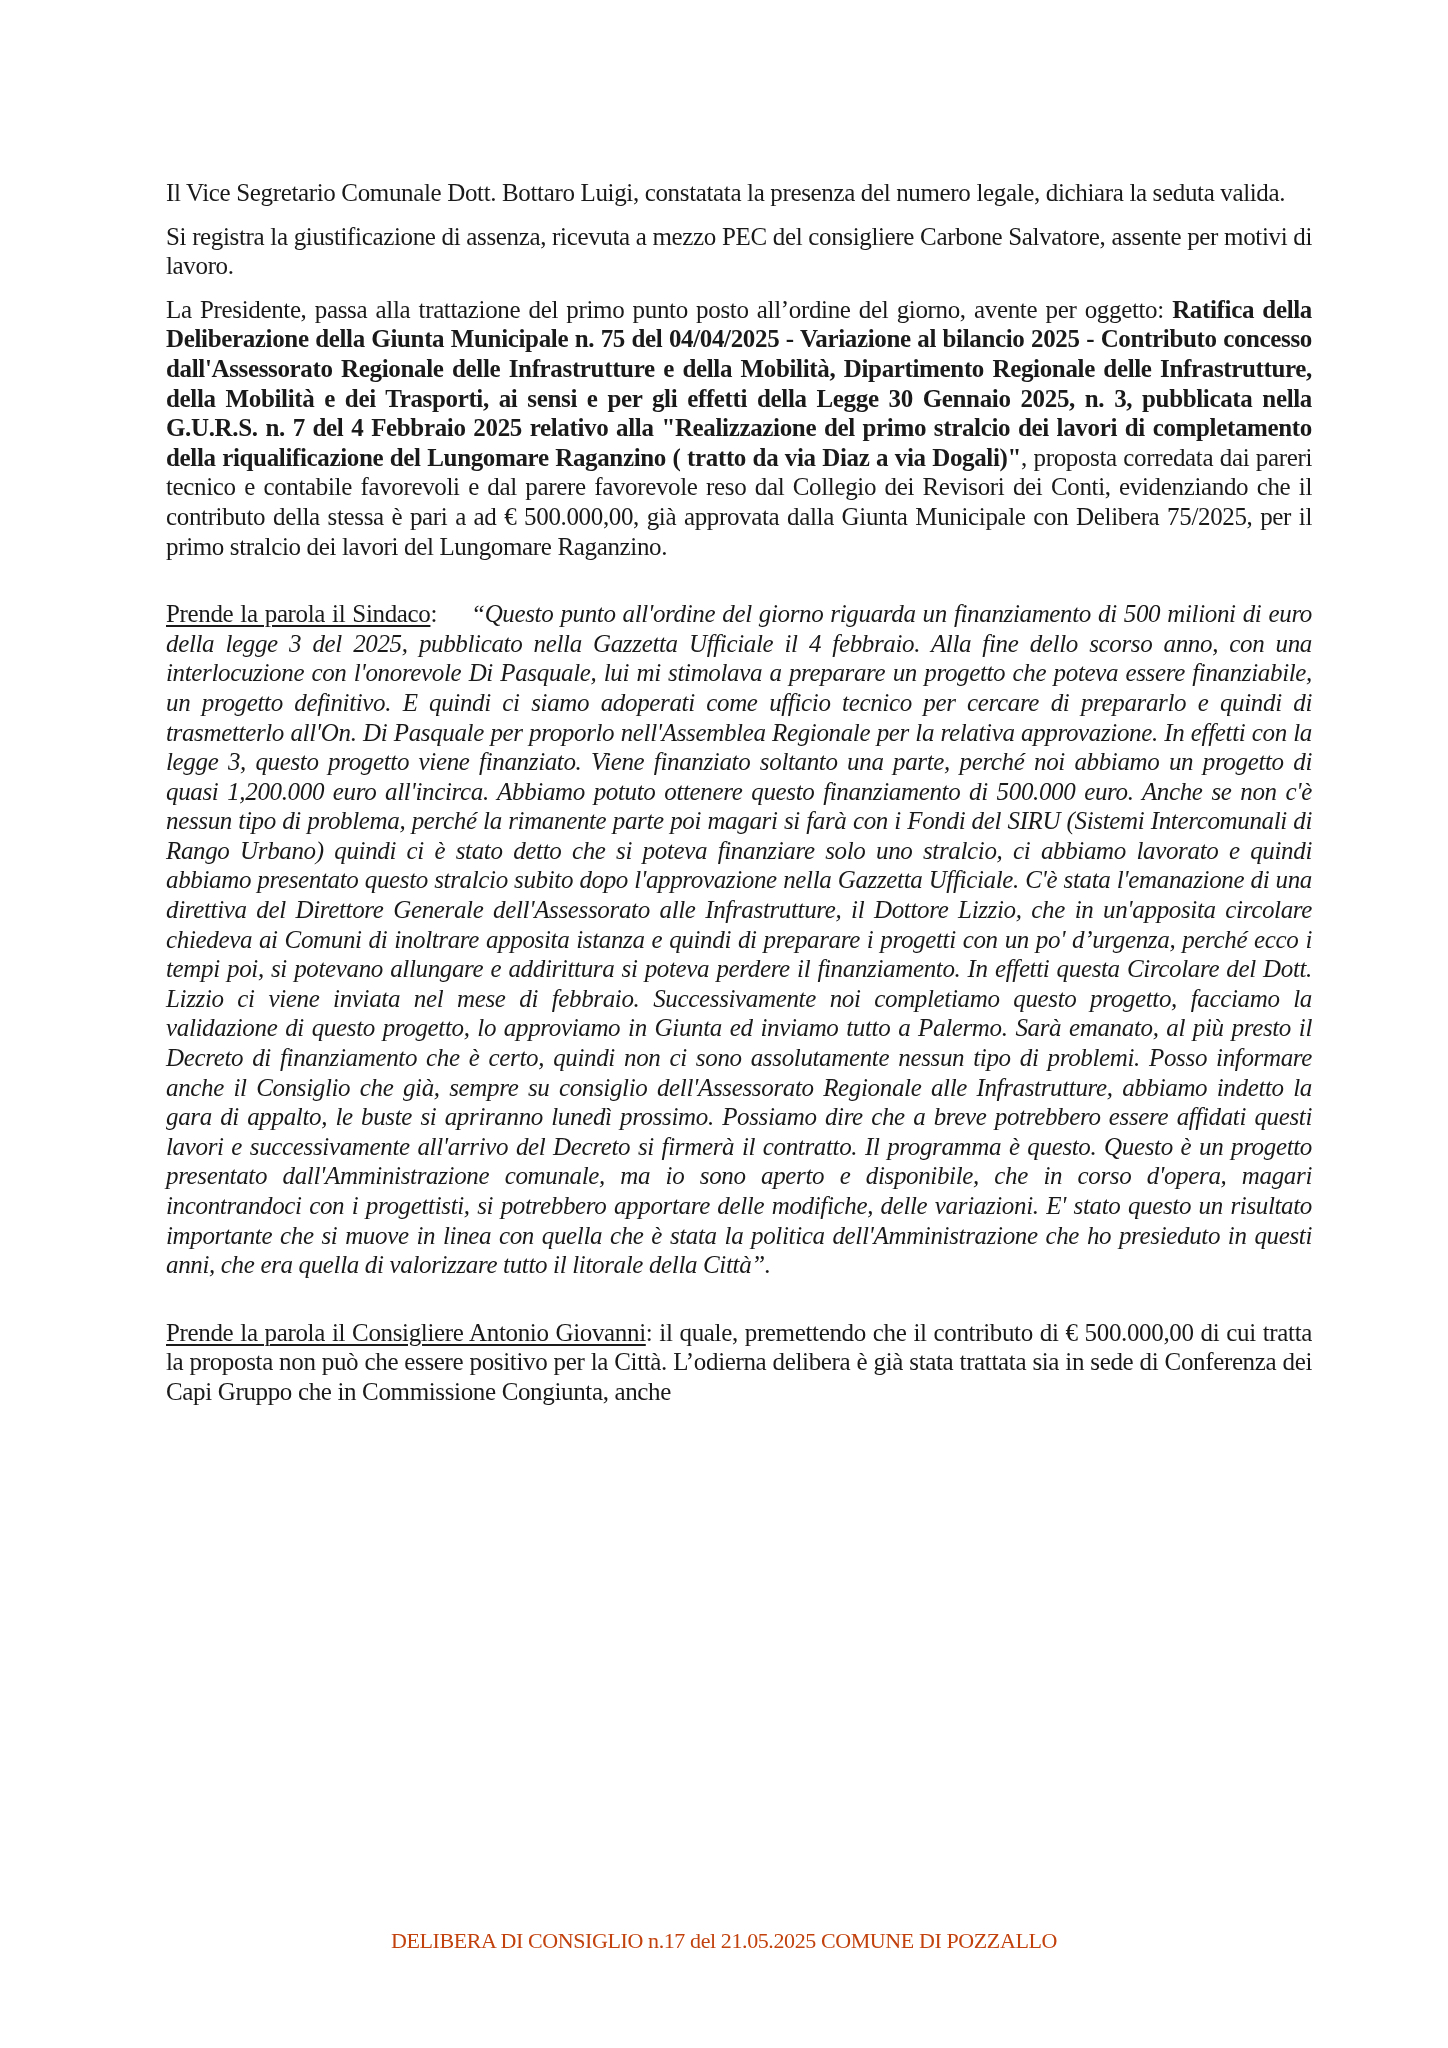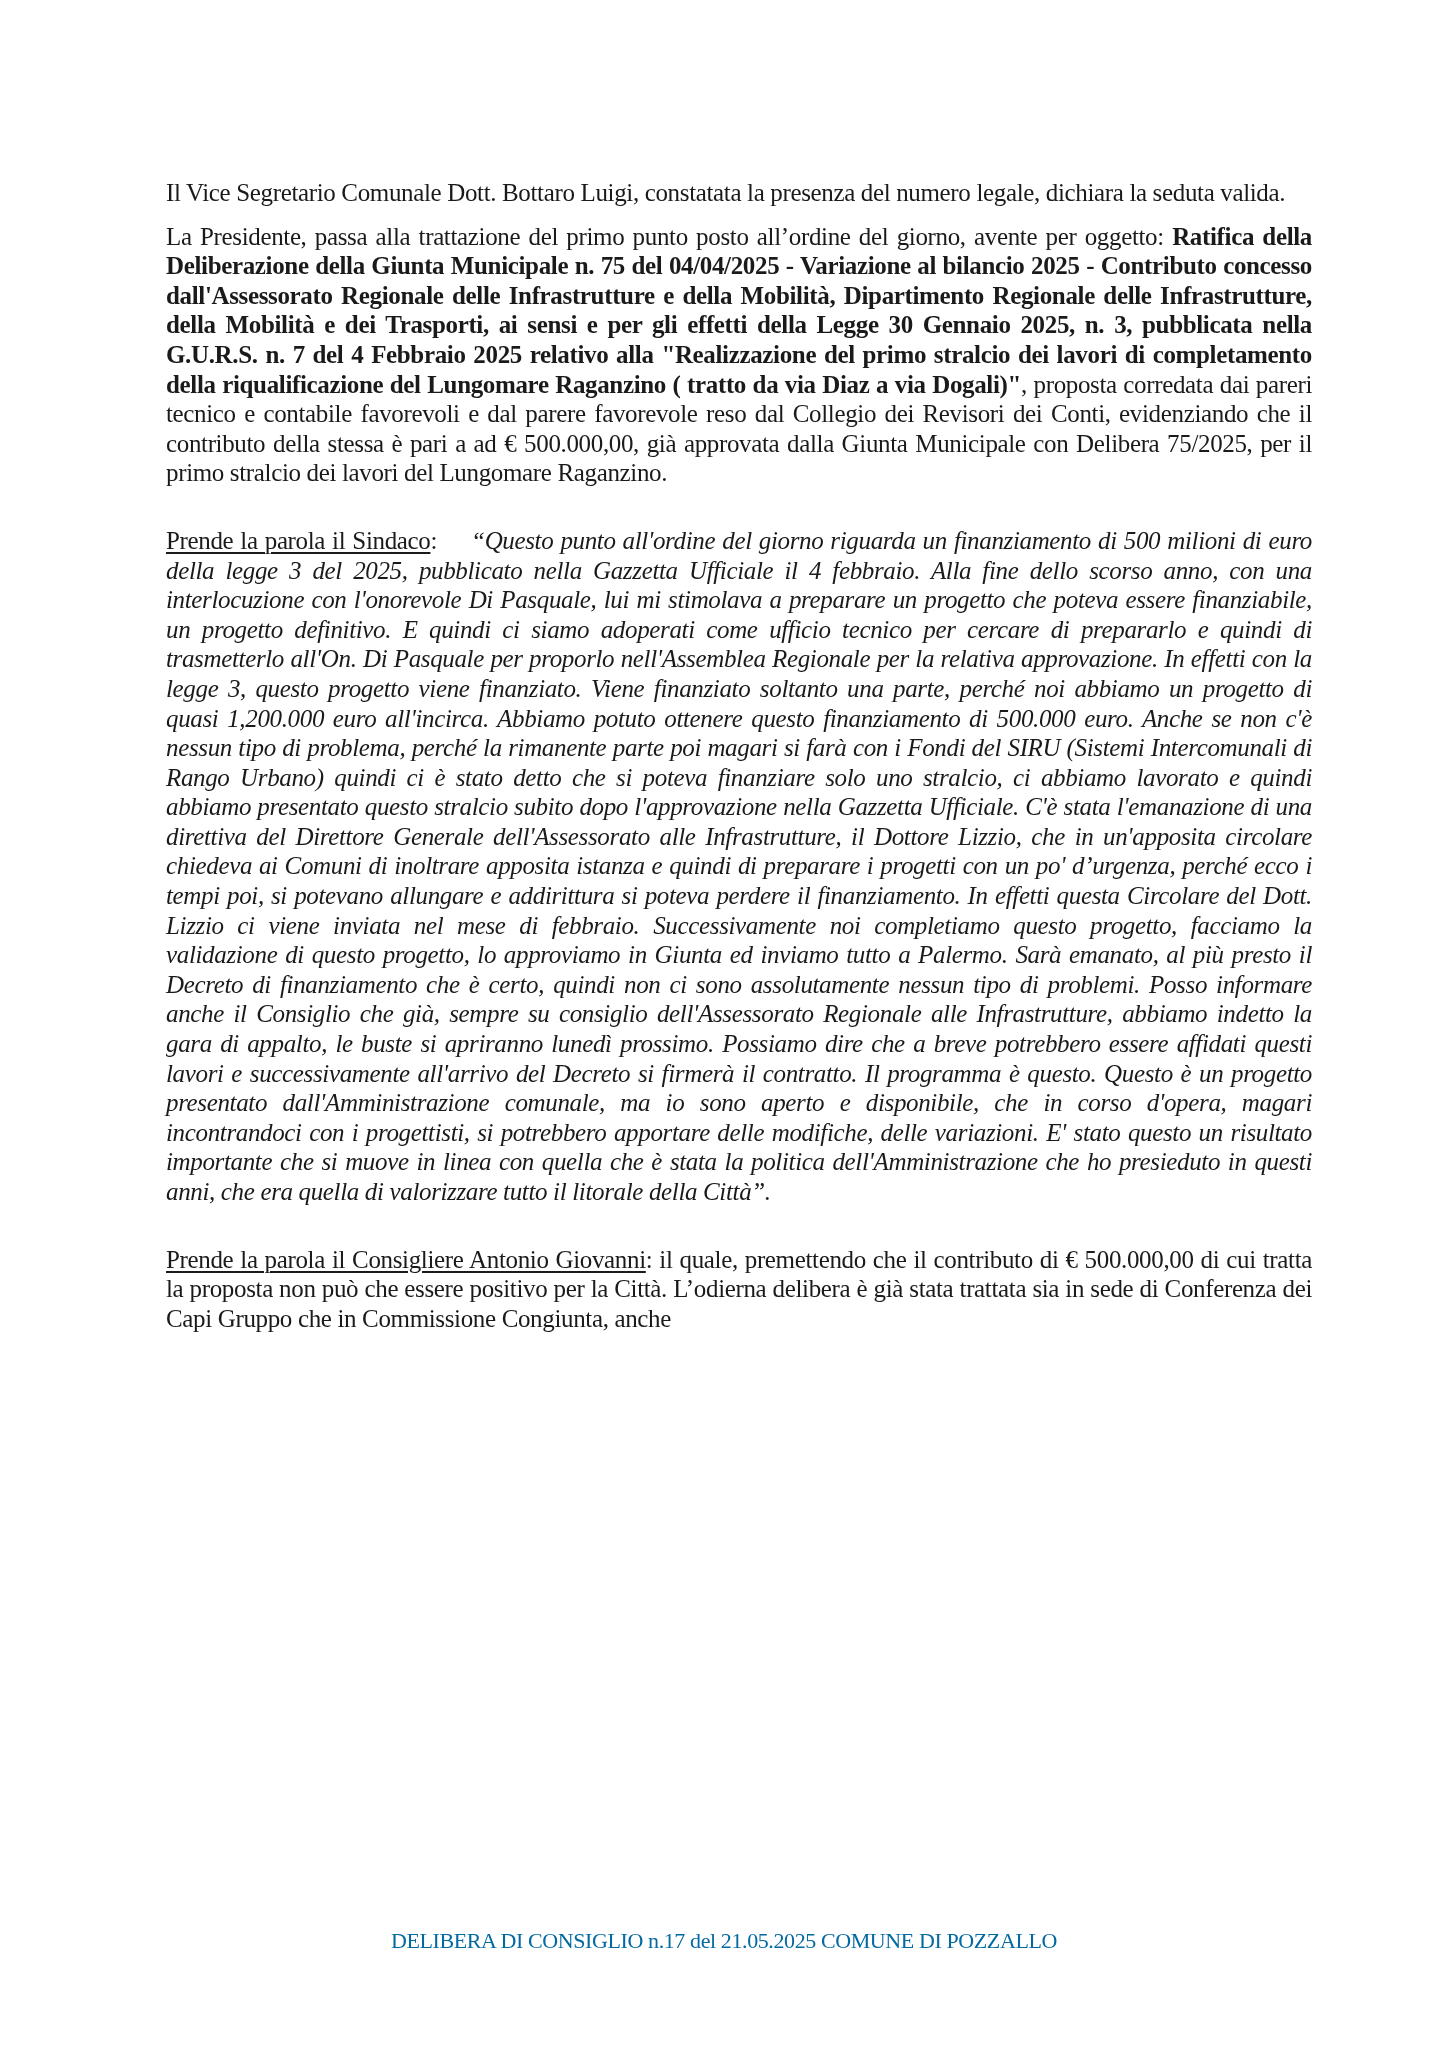--- a/index.html
+++ b/index.html
@@ -14,29 +14,30 @@
     letter-spacing: -0.35px;
   }
   .page p { margin: 0 0 14px 0; }
   .page p.gap-big { margin-bottom: 38px; }
   .u { text-decoration: underline; text-underline-offset: 3px; text-decoration-thickness: 1.5px; }
   .bi { font-weight: bold; }
   .i { font-style: italic; margin-left: 27px; }
   .footer {
     position: absolute; left: 0; width: 1448px; top: 1928px;
     text-align: center; font-size: 22px; letter-spacing: -0.4px;
-    color: #0369a1;
+    color: #c2410c;
   }
 </style>
 </head>
 <body>
 
 <div class="page">
   <p>Il Vice Segretario Comunale Dott. Bottaro Luigi, constatata la presenza del numero legale, dichiara la seduta valida.</p>
 
+  <p>Si registra la giustificazione di assenza, ricevuta a mezzo PEC del consigliere Carbone Salvatore, assente per motivi di lavoro.</p>
 
   <p class="gap-big"><span>La Presidente, passa alla trattazione del primo punto posto all’ordine del giorno, avente per oggetto: </span><span class="bi">Ratifica della Deliberazione della Giunta Municipale n. 75 del 04/04/2025 - Variazione al bilancio 2025 - Contributo concesso dall'Assessorato Regionale delle Infrastrutture e della Mobilità, Dipartimento Regionale delle Infrastrutture, della Mobilità e dei Trasporti, ai sensi e per gli effetti della Legge 30 Gennaio 2025, n. 3, pubblicata nella G.U.R.S. n. 7 del 4 Febbraio 2025 relativo alla "Realizzazione del  primo stralcio dei  lavori  di completamento  della riqualificazione del  Lungomare Raganzino ( tratto da via Diaz a via Dogali)"</span><span>, proposta corredata dai pareri tecnico e contabile favorevoli e dal parere favorevole reso dal Collegio dei Revisori dei Conti, evidenziando che il contributo della stessa è pari a ad € 500.000,00, già approvata dalla Giunta Municipale con Delibera 75/2025, per il primo stralcio dei lavori del Lungomare Raganzino.</span></p>
 
 
   <p class="gap-big"><span class="u">Prende la parola il Sindaco</span><span>: </span><span class="i">“Questo punto all'ordine del giorno riguarda un finanziamento di 500 milioni di euro della legge 3 del 2025, pubblicato nella Gazzetta Ufficiale il 4 febbraio. Alla fine dello scorso anno, con una interlocuzione con l'onorevole Di Pasquale, lui mi stimolava a preparare un progetto che poteva essere finanziabile, un progetto definitivo. E quindi ci siamo adoperati come ufficio tecnico per cercare di prepararlo e quindi di trasmetterlo all'On. Di Pasquale per proporlo nell'Assemblea Regionale per la relativa approvazione. In effetti con la legge 3, questo progetto viene finanziato. Viene finanziato soltanto una parte, perché noi abbiamo un progetto di quasi 1,200.000 euro all'incirca. Abbiamo potuto ottenere questo finanziamento di 500.000 euro. Anche se non c'è nessun tipo di problema, perché la rimanente parte poi magari si farà con i Fondi del SIRU (Sistemi Intercomunali di Rango Urbano) quindi ci è stato detto che si poteva finanziare solo uno stralcio, ci abbiamo lavorato e quindi abbiamo presentato questo stralcio subito dopo l'approvazione nella Gazzetta Ufficiale. C'è stata l'emanazione di una direttiva del Direttore Generale dell'Assessorato alle Infrastrutture, il Dottore Lizzio, che in un'apposita circolare chiedeva ai Comuni di inoltrare apposita istanza e quindi di preparare i progetti con un po' d’urgenza, perché ecco i tempi poi, si potevano allungare e addirittura si poteva perdere il finanziamento. In effetti questa Circolare del Dott. Lizzio ci viene inviata nel mese di febbraio. Successivamente noi completiamo questo progetto, facciamo la validazione di questo progetto, lo approviamo in Giunta ed inviamo tutto a Palermo. Sarà emanato, al più presto il Decreto di finanziamento che è certo, quindi non ci sono assolutamente nessun tipo di problemi. Posso informare anche il Consiglio che già, sempre su consiglio dell'Assessorato Regionale alle Infrastrutture, abbiamo indetto la gara di appalto, le buste si apriranno lunedì prossimo. Possiamo dire che a breve potrebbero essere affidati questi lavori e successivamente all'arrivo del Decreto si firmerà il contratto. Il programma è questo. Questo è un progetto presentato dall'Amministrazione comunale, ma io sono aperto e disponibile, che in corso d'opera, magari incontrandoci con i progettisti, si potrebbero apportare delle modifiche, delle variazioni. E' stato questo un risultato importante che si muove in linea con quella che è stata la politica dell'Amministrazione che ho presieduto in questi anni, che era quella di valorizzare tutto il litorale della Città”.</span></p>
 
   <p><span class="u">Prende la parola il Consigliere Antonio Giovanni</span><span>: il quale, premettendo che il contributo di € 500.000,00 di cui tratta la proposta non può che essere positivo per la Città. L’odierna delibera è già stata trattata sia in sede di Conferenza dei Capi Gruppo che in Commissione Congiunta, anche</span></p>
 </div>
 
 <div class="footer">DELIBERA DI CONSIGLIO n.17 del 21.05.2025 COMUNE DI POZZALLO</div>

